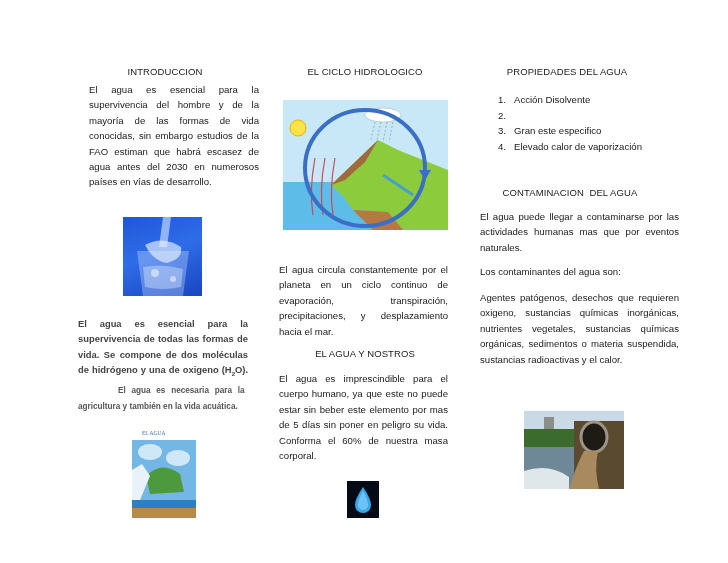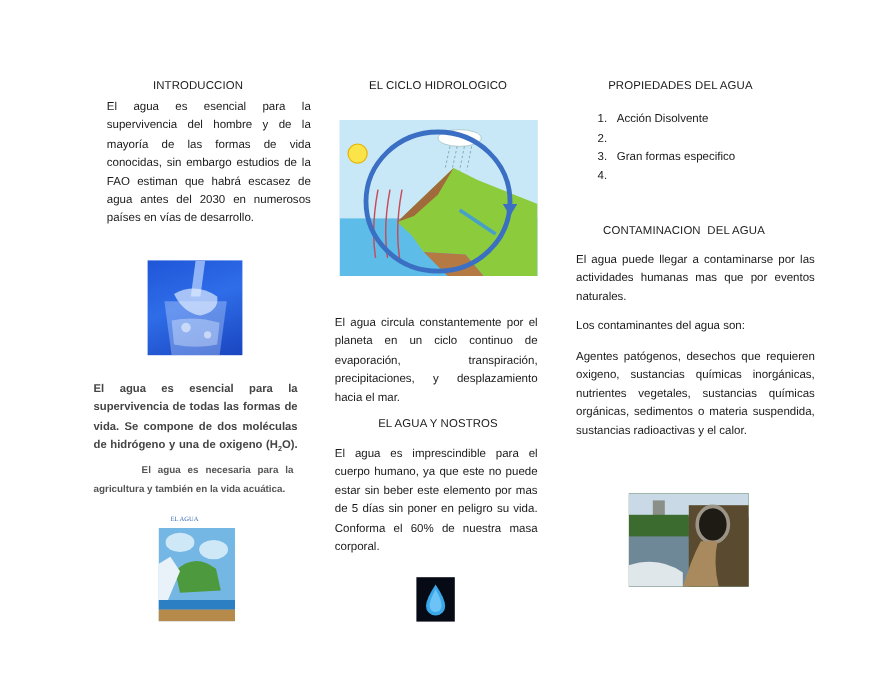--- a/index.html
+++ b/index.html
@@ -96,24 +96,25 @@
   <ol class="props" style="left:498px; top:92px; width:170px;">
     <li>
         <span class="num">1.</span>
         <span>Acción Disolvente</span>
       </li>
     <li>
         <span class="num">2.</span>
       </li>
     <li>
         <span class="num">3.</span>
-        <span>Gran formas especifico</span>
+        <span>Gran este especifico</span>
       </li>
     <li>
         <span class="num">4.</span>
+        <span>Elevado calor de vaporización</span>
       </li>
   </ol>
 
   <div class="heading" style="left:490px; top:187px; width:160px;"><span style="white-space:pre;">CONTAMINACION  DEL AGUA</span></div>
   <div class="para" style="left:480px; top:209px; width:199px;">El agua puede llegar a contaminarse por las actividades humanas mas que por eventos naturales.</div>
   <div class="para" style="left:480px; top:264px; width:199px;">Los contaminantes del agua son:</div>
   <div class="para" style="left:480px; top:290px; width:199px;">Agentes patógenos, desechos que requieren oxigeno, sustancias químicas inorgánicas, nutrientes vegetales, sustancias químicas orgánicas, sedimentos o materia suspendida, sustancias radioactivas y el calor.</div>
 
   <div class="img" style="left:524px; top:411px; width:100px; height:78px; background:#5b7f5a;">
     <svg width="100" height="78" viewBox="0 0 100 78">

